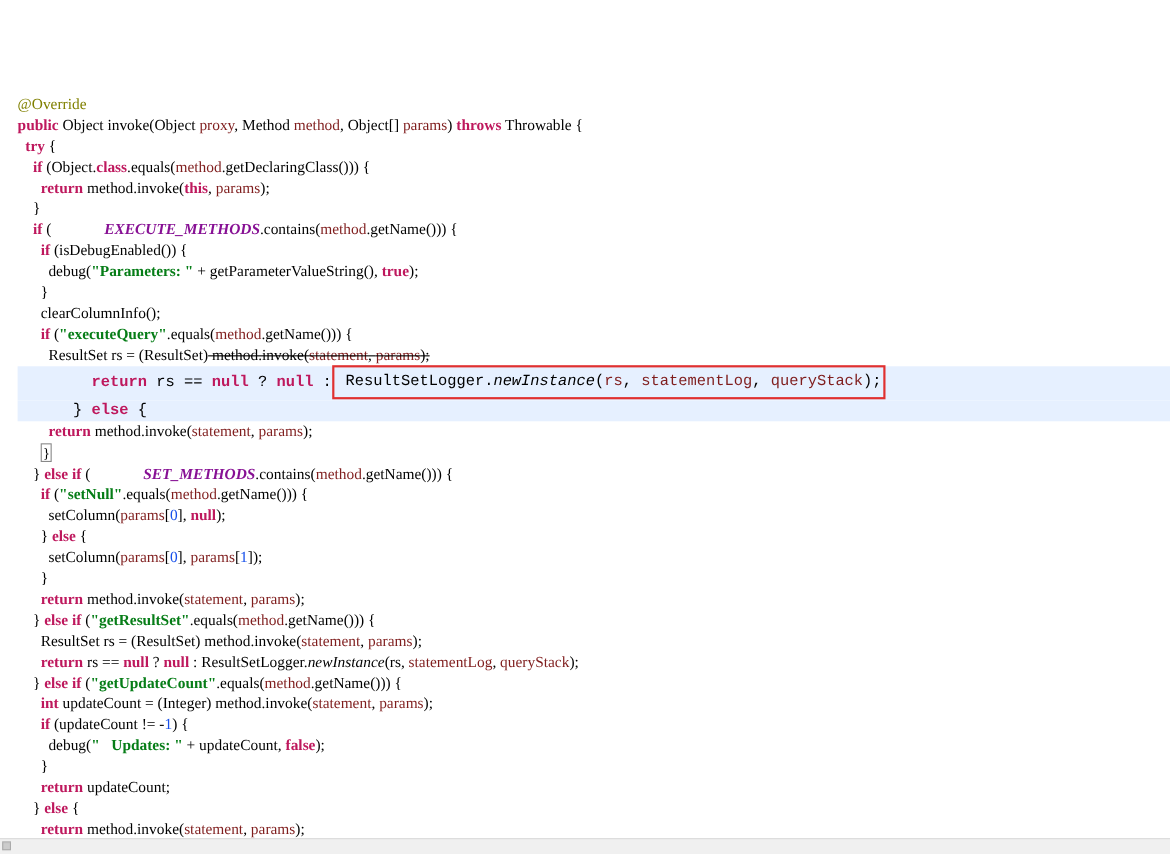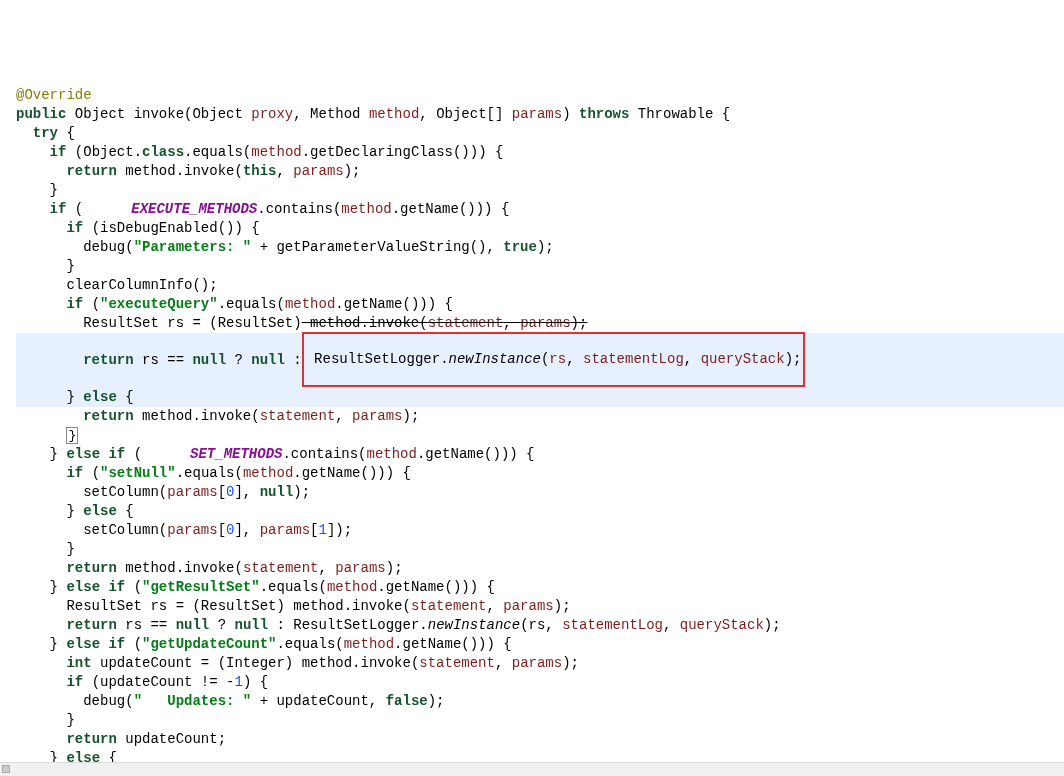--- a/index.html
+++ b/index.html
@@ -7,32 +7,32 @@
       font-family: Consolas, Monaco, 'Courier New', monospace;
       font-size: 14px;
       line-height: 19px;
       background: #ffffff;
       color: #000000;
       padding: 10px 0 10px 16px;
       white-space: pre;
       overflow-x: auto;
     }
     .annotation { color: #808000; }
-    .kw { color: #14532d; font-weight: bold; }
+    .kw { color: #be185d; font-weight: bold; }
     .str { color: #067d17; font-weight: bold; }
     .static-field { color: #871094; font-style: italic; font-weight: bold; margin-left: 48px; }
     .param { color: #7f1d1d; }
     .num { color: #1750eb; }
     .static-call { font-style: italic; }
-    .line { display: block; }
+    .line { display: block; font-family: Liberation Serif, serif; }
     .highlight-line { background: #e6f0ff; display: block; width: 100%; }
     .redbox {
       border: 2px solid #e03030;
       display: inline-block;
-      padding: 16px 2px;
+      padding: 4px 2px;
       position: relative;
       top: -1px;
     }
     .strike { text-decoration: line-through; text-align: center; }
     .curly-mark { border: 1px solid #888; padding: 0 1px; font-size: 13px; }
     .scrollbar {
       position: fixed;
       bottom: 0;
       left: 0;
       right: 0;

